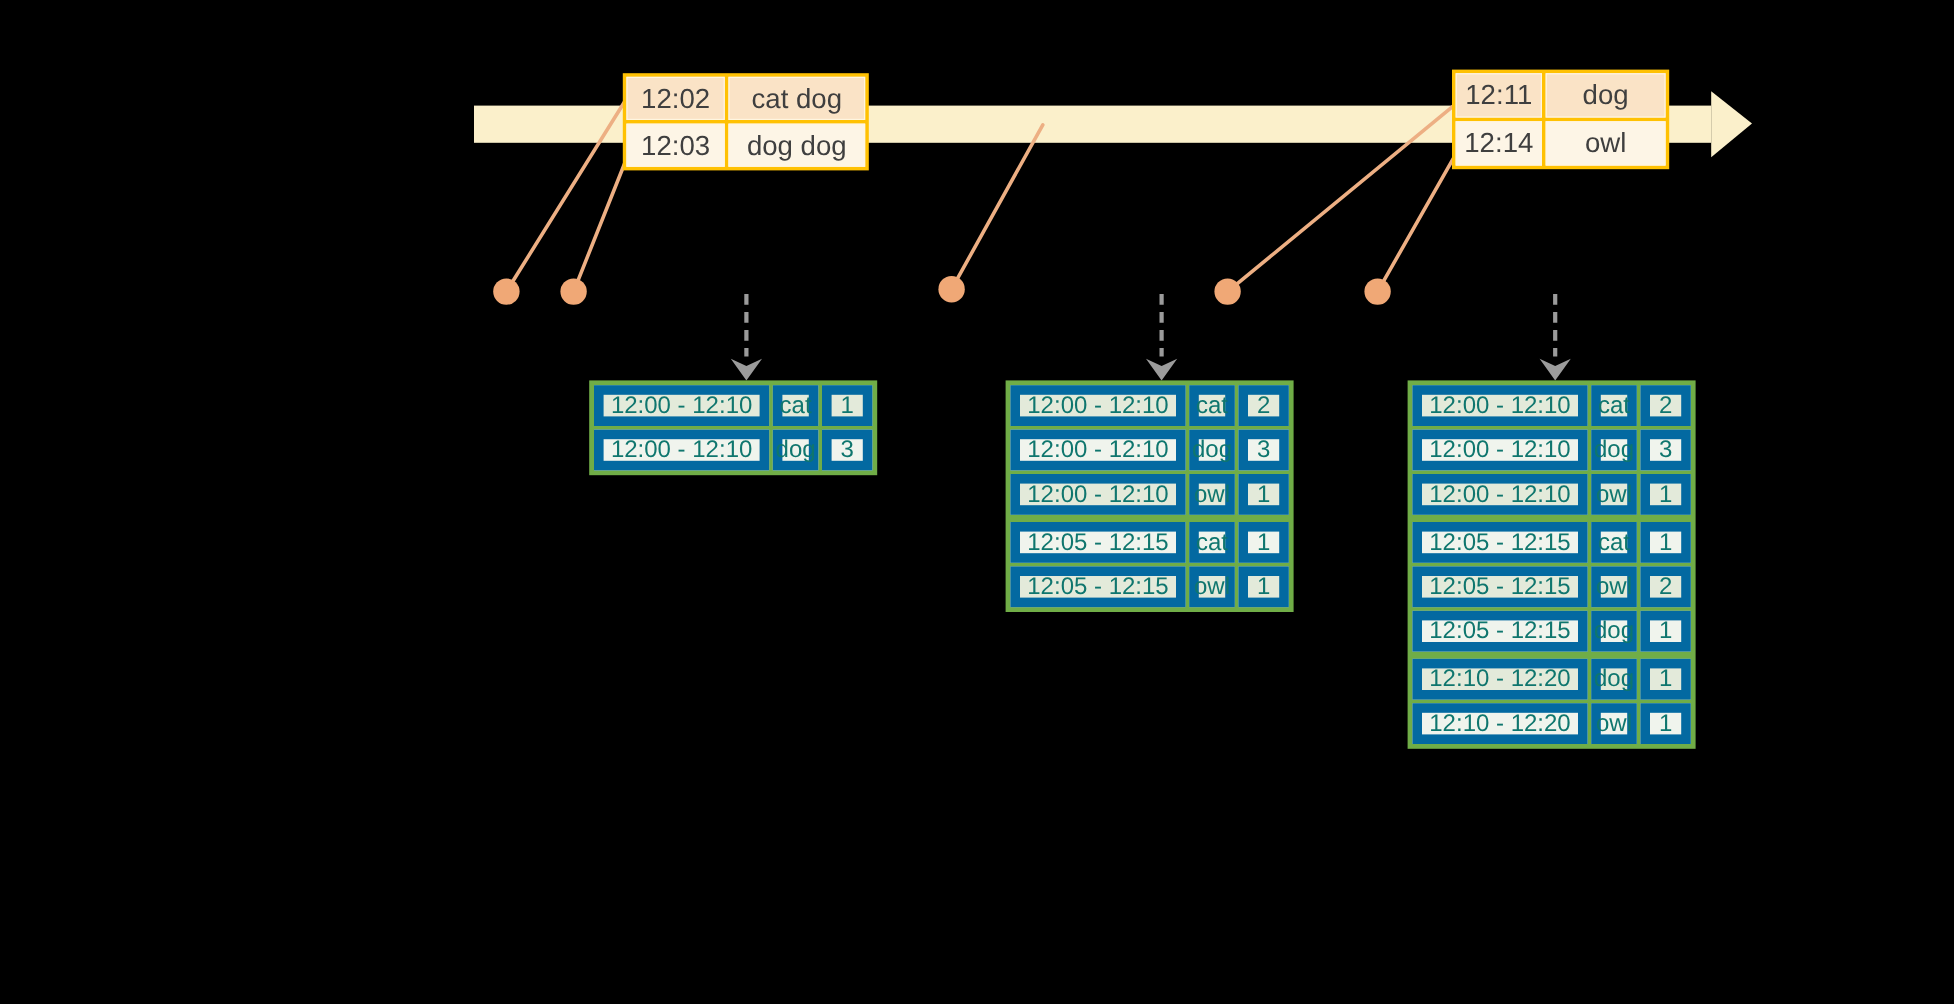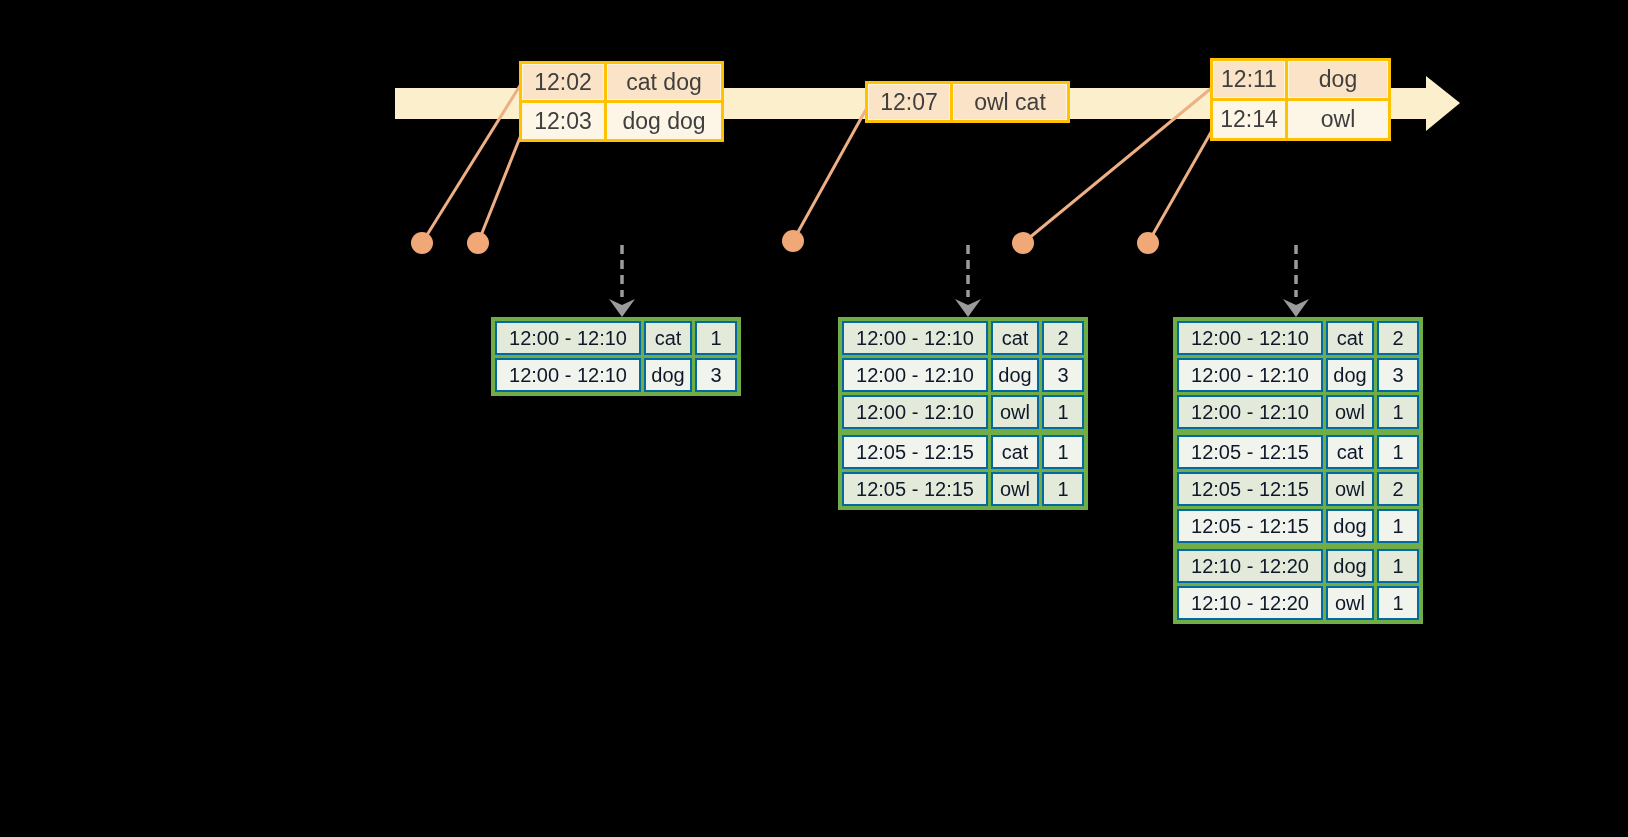--- a/index.html
+++ b/index.html
@@ -17,26 +17,26 @@
   .evt .t{width:82px;}
   .evt .w{width:114px;}
   .evt3 .t{width:72px;}
   .evt3 .w{width:100px;}
   .evt3 .cell{height:37px;}
 
   
   .res{position:absolute;background:#70AD47;padding:4px;display:flex;flex-direction:column;gap:3px;}
   .res .row{display:flex;gap:3px;}
   .res .row.gstart{margin-top:3px;}
-  .res .cell{height:34px;box-sizing:border-box;border:2px solid #0369a1;background:#E3EADA;
+  .res .cell{height:34px;box-sizing:border-box;border:8px solid #0369a1;background:#E3EADA;
              display:flex;align-items:center;justify-content:center;
-             font-size:20px;color:#0f172a;white-space:nowrap;}
+             font-size:20px;color:#0f766e;white-space:nowrap;}
   .res .row:nth-child(even) .cell{background:#F0F4ED;}
   .res .win{width:146px;}
-  .res .word{width:48px;}
+  .res .word{width:38px;}
   .res .cnt{width:42px;}
 </style>
 </head>
 <body>
 
 <div id="stage">
 
   <svg id="conn-svg" width="1628" height="837" viewBox="0 0 1628 837">
 
     <rect x="395" y="88" width="1031" height="31" fill="#FBF0CB"></rect>
@@ -74,26 +74,20 @@
     <div class="row">
       <div class="cell t">12:02</div>
       <div class="cell w">cat dog</div>
     </div>
     <div class="row">
       <div class="cell t">12:03</div>
       <div class="cell w">dog dog</div>
     </div>
   </div>
 
-  <div class="evt" style="left:865px;top:81px;">
-    <div class="row">
-      <div class="cell t">12:07</div>
-      <div class="cell w">owl cat</div>
-    </div>
-  </div>
 
   <div class="evt evt3" style="left:1210px;top:58px;">
     <div class="row">
       <div class="cell t">12:11</div>
       <div class="cell w">dog</div>
     </div>
     <div class="row">
       <div class="cell t">12:14</div>
       <div class="cell w">owl</div>
     </div>

